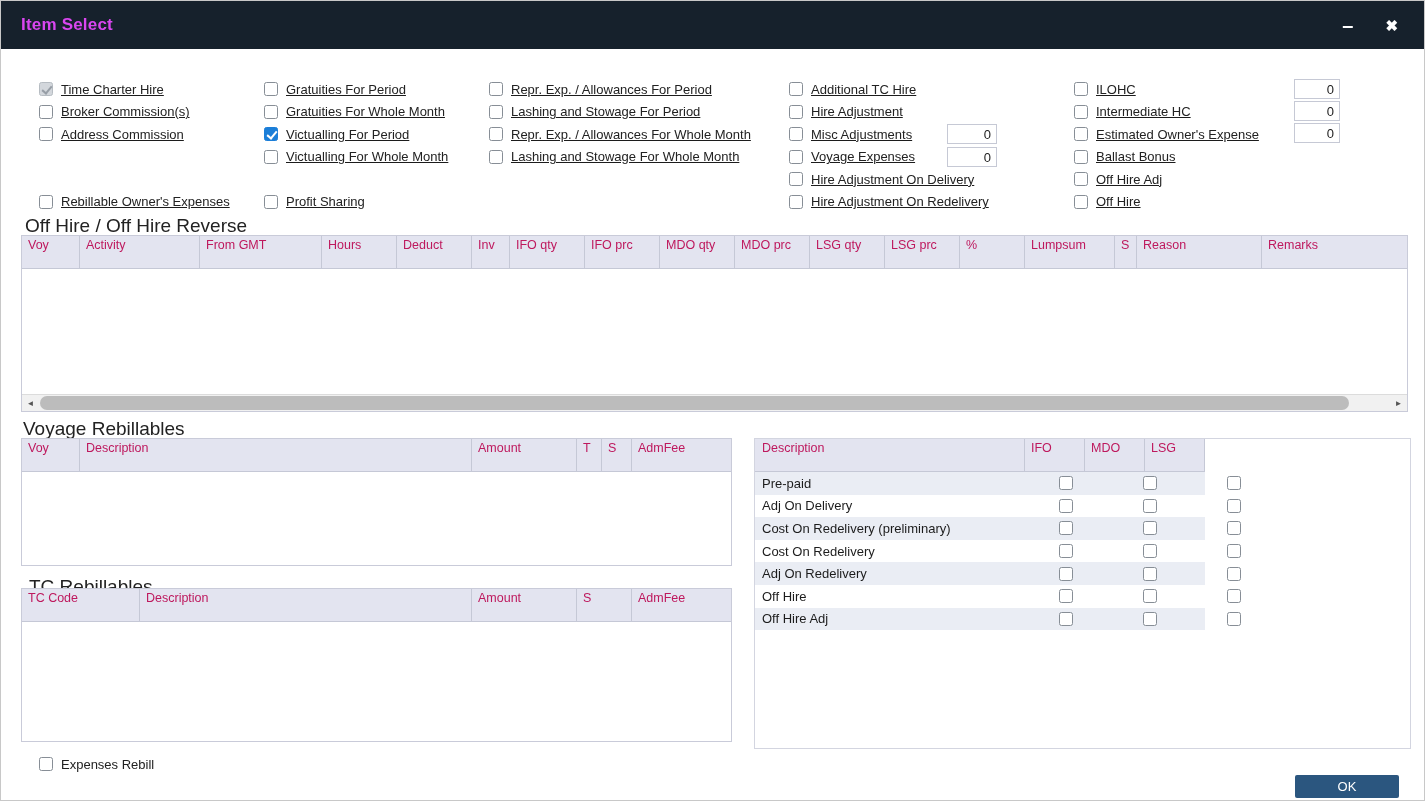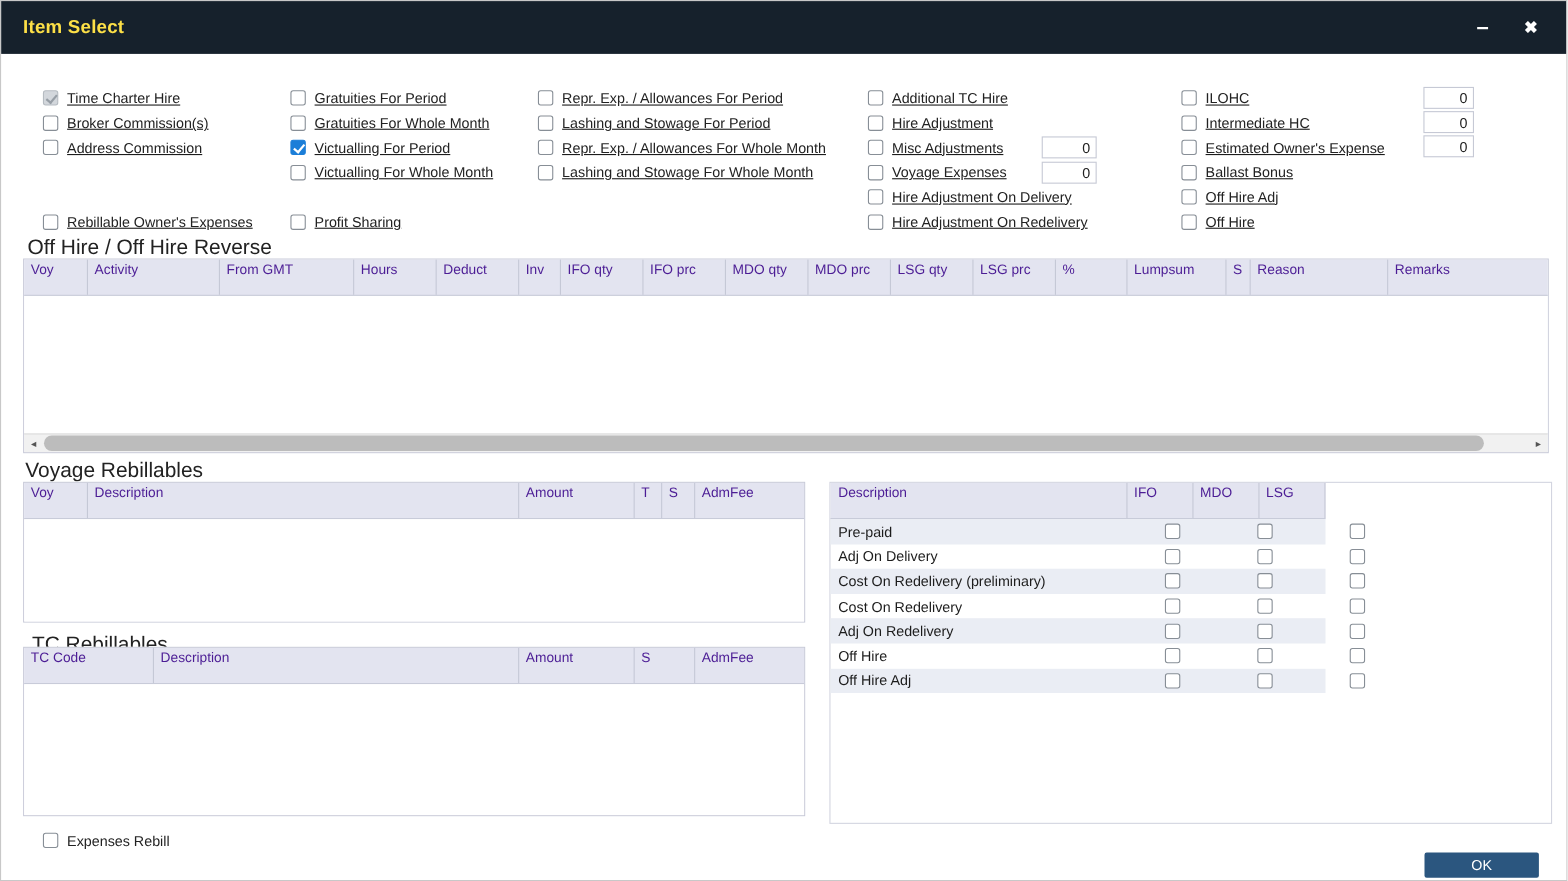--- a/index.html
+++ b/index.html
@@ -7,21 +7,21 @@
   .dialog {
     position:relative; width:1425px; height:801px; background:#fff;
     font-family:"Liberation Sans", sans-serif; font-size:13px; color:#1c1c1c;
     overflow:hidden; border:1px solid #c8c8c8;
   }
   
   .titlebar {
     position:absolute; top:0; left:0; width:100%; height:48px;
     background:#16212c; display:flex; align-items:center; padding:0 20px;
   }
-  .title { color:#fde047; font-size:17px; font-weight:bold; letter-spacing:.2px; }
+  .title { color:#d946ef; font-size:17px; font-weight:bold; letter-spacing:.2px; }
   .win-controls { margin-left:auto; display:flex; align-items:center; gap:32px; padding-right:6px; }
   .win-btn { color:#fff; cursor:pointer; line-height:1; }
   .win-btn.minimize { font-size:20px; font-weight:bold; }
   .win-btn.close { font-size:15px; font-weight:bold; }
   
   .cbcol { position:absolute; top:77px;text-decoration:underline; }
   #col1 { left:38px; }  #col2 { left:263px; }  #col3 { left:488px; }
   #col4 { left:788px; } #col5 { left:1073px; }
   .cbrow { height:22.5px; display:flex; align-items:center; gap:8px; white-space:nowrap; cursor:default; }
   .sp2 { height:45px; } .sp1 { height:22.5px; }
@@ -54,21 +54,21 @@
   #vr-label      { left:22px; top:417px; }
   #tc-label      { left:28px; top:575px; }
   
   .tbl { position:absolute; border:1px solid #c9cbd9; background:#fff; display:flex; flex-direction:column; }
   #offhire-table { left:20px; top:234px; width:1387px; height:177px; }
   #vr-table      { left:20px; top:437px; width:711px;  height:128px; }
   #tc-table      { left:20px; top:587px; width:711px;  height:154px; }
   .thead { display:flex; background:#e3e4f0; border-bottom:1px solid #c5c8d6; flex:none; }
   .th {
     height:32px; line-height:19px; padding-left:6px; border-right:1px solid #c5c8d6;
-    font-size:12.5px; color:#4c1d95; white-space:nowrap; overflow:hidden; flex:none;
+    font-size:12.5px; color:#be185d; white-space:nowrap; overflow:hidden; flex:none;
   }
   .tbody { flex:1; background:#fff; }
   
   .oh-head .th:nth-child(1){width:58px} .oh-head .th:nth-child(2){width:120px}
   .oh-head .th:nth-child(3){width:122px} .oh-head .th:nth-child(4){width:75px}
   .oh-head .th:nth-child(5){width:75px} .oh-head .th:nth-child(6){width:38px}
   .oh-head .th:nth-child(7){width:75px} .oh-head .th:nth-child(8){width:75px}
   .oh-head .th:nth-child(9){width:75px} .oh-head .th:nth-child(10){width:75px}
   .oh-head .th:nth-child(11){width:75px} .oh-head .th:nth-child(12){width:75px}
   .oh-head .th:nth-child(13){width:65px} .oh-head .th:nth-child(14){width:90px}

